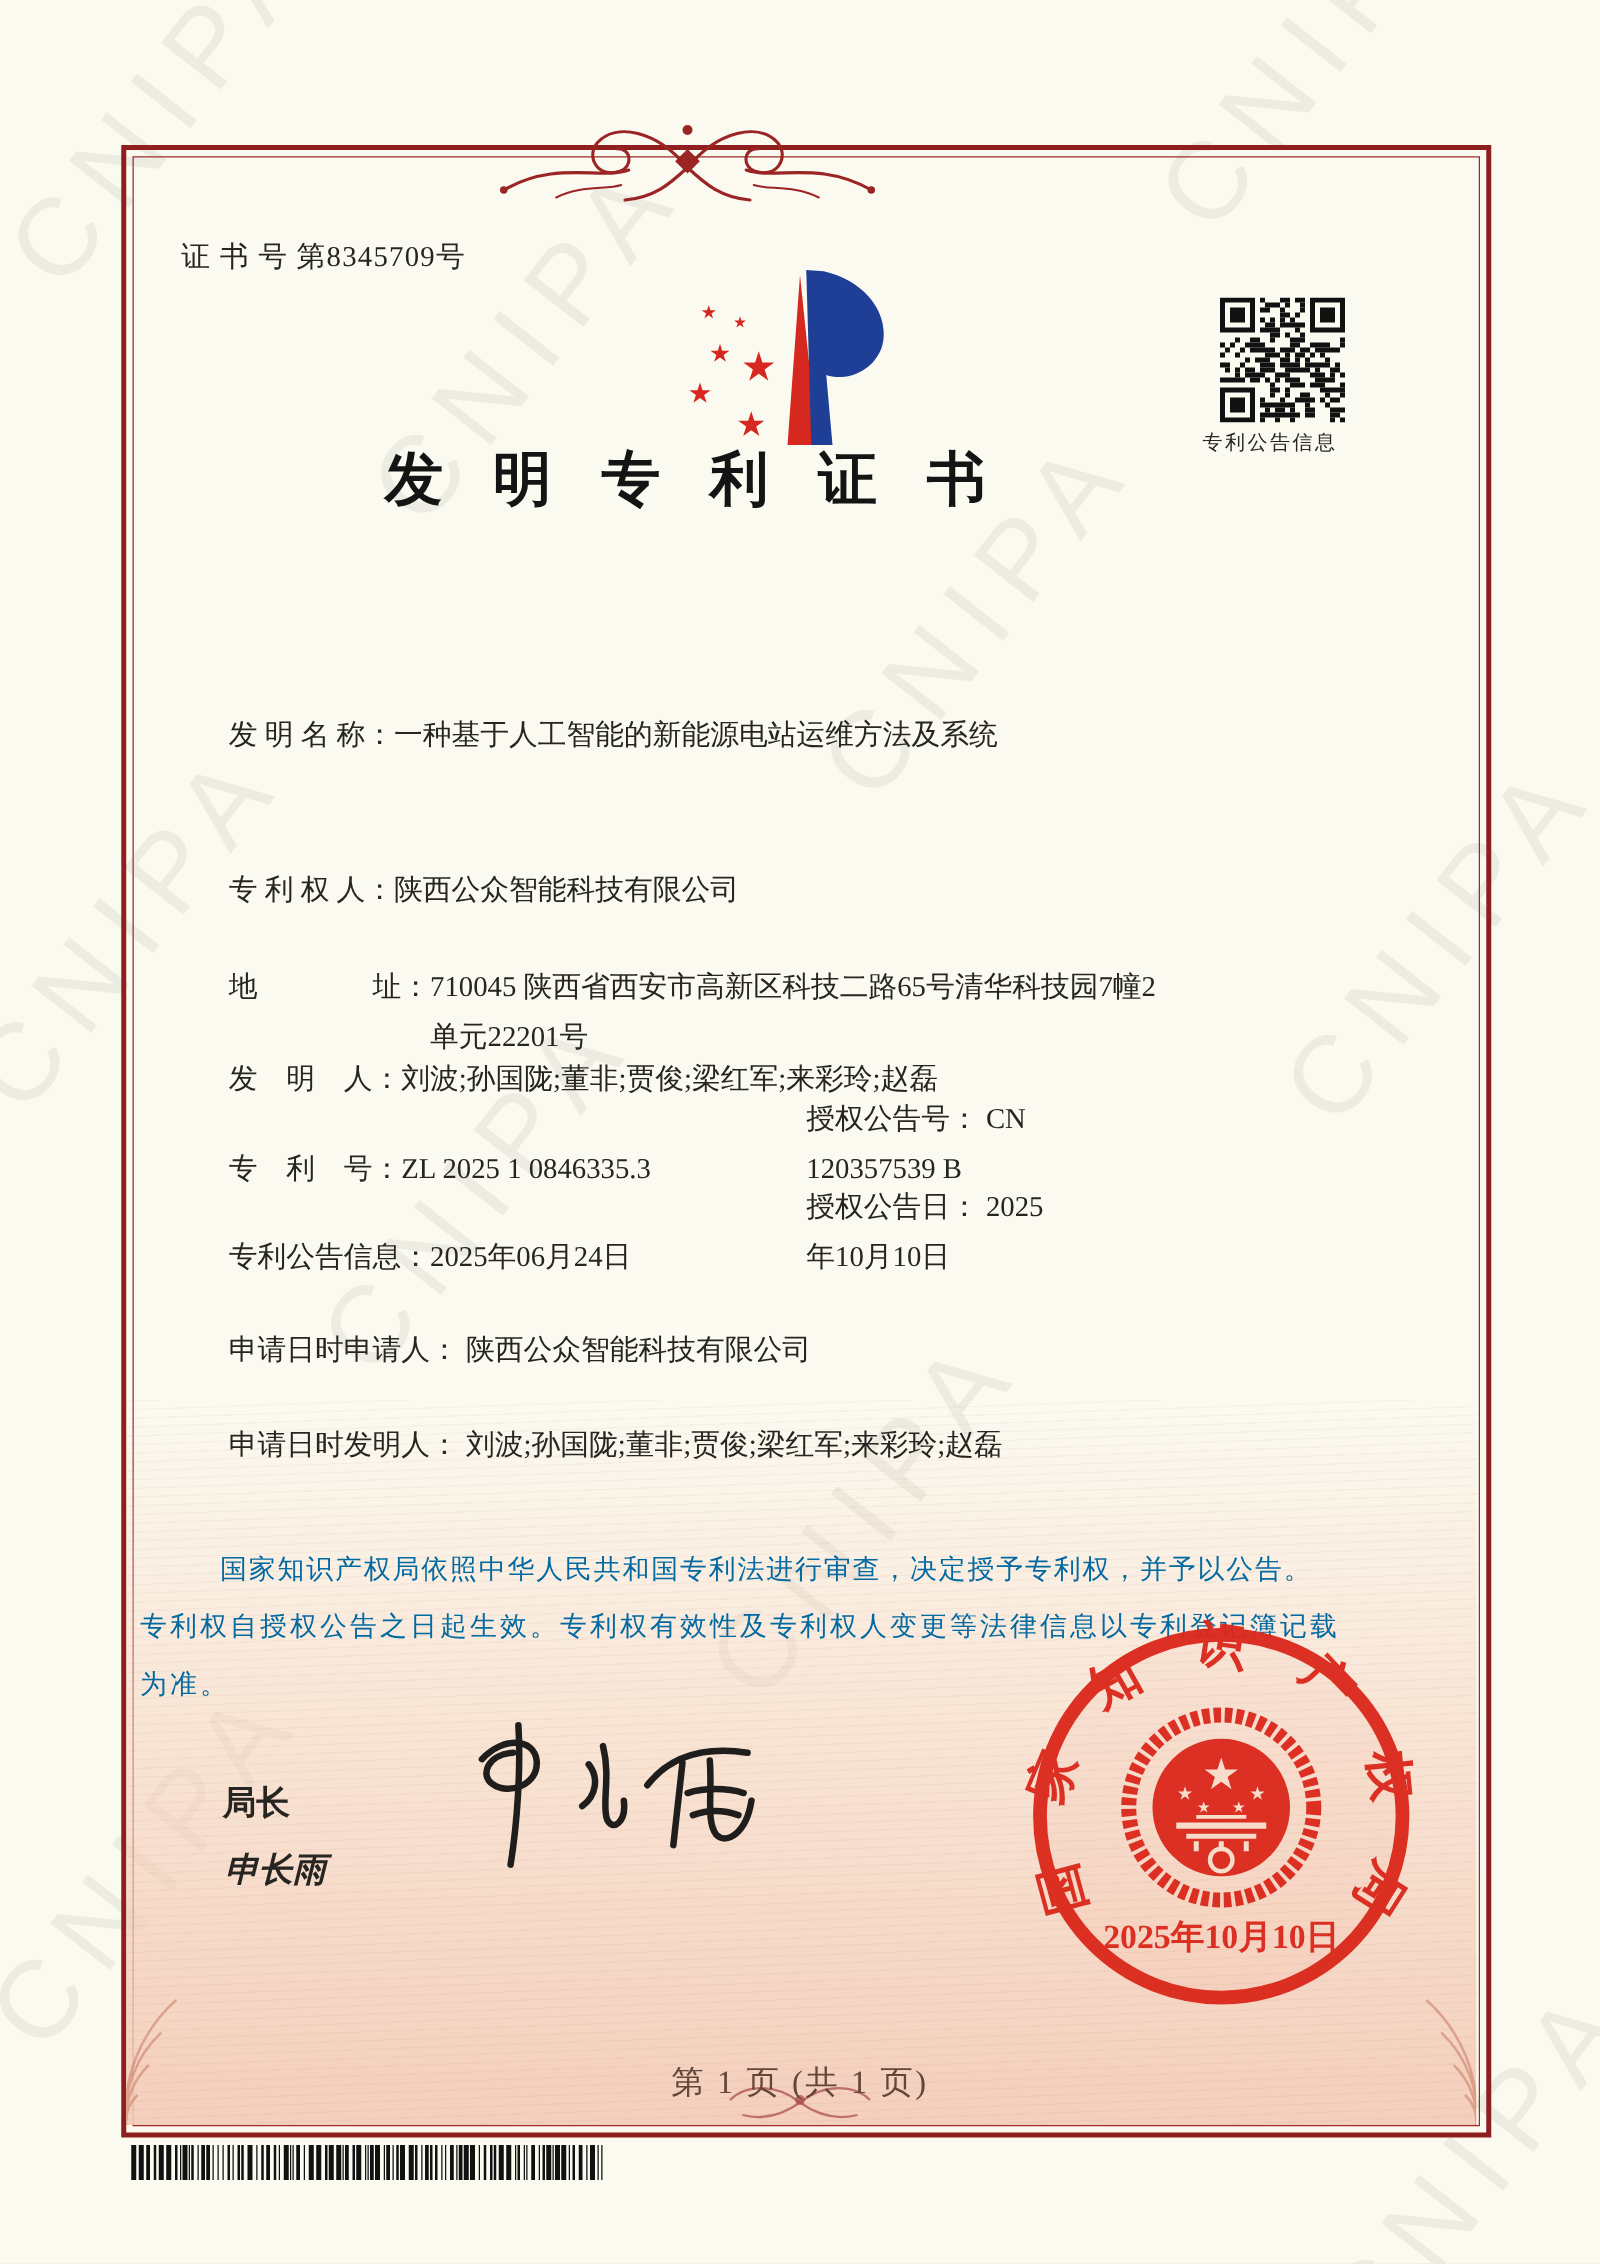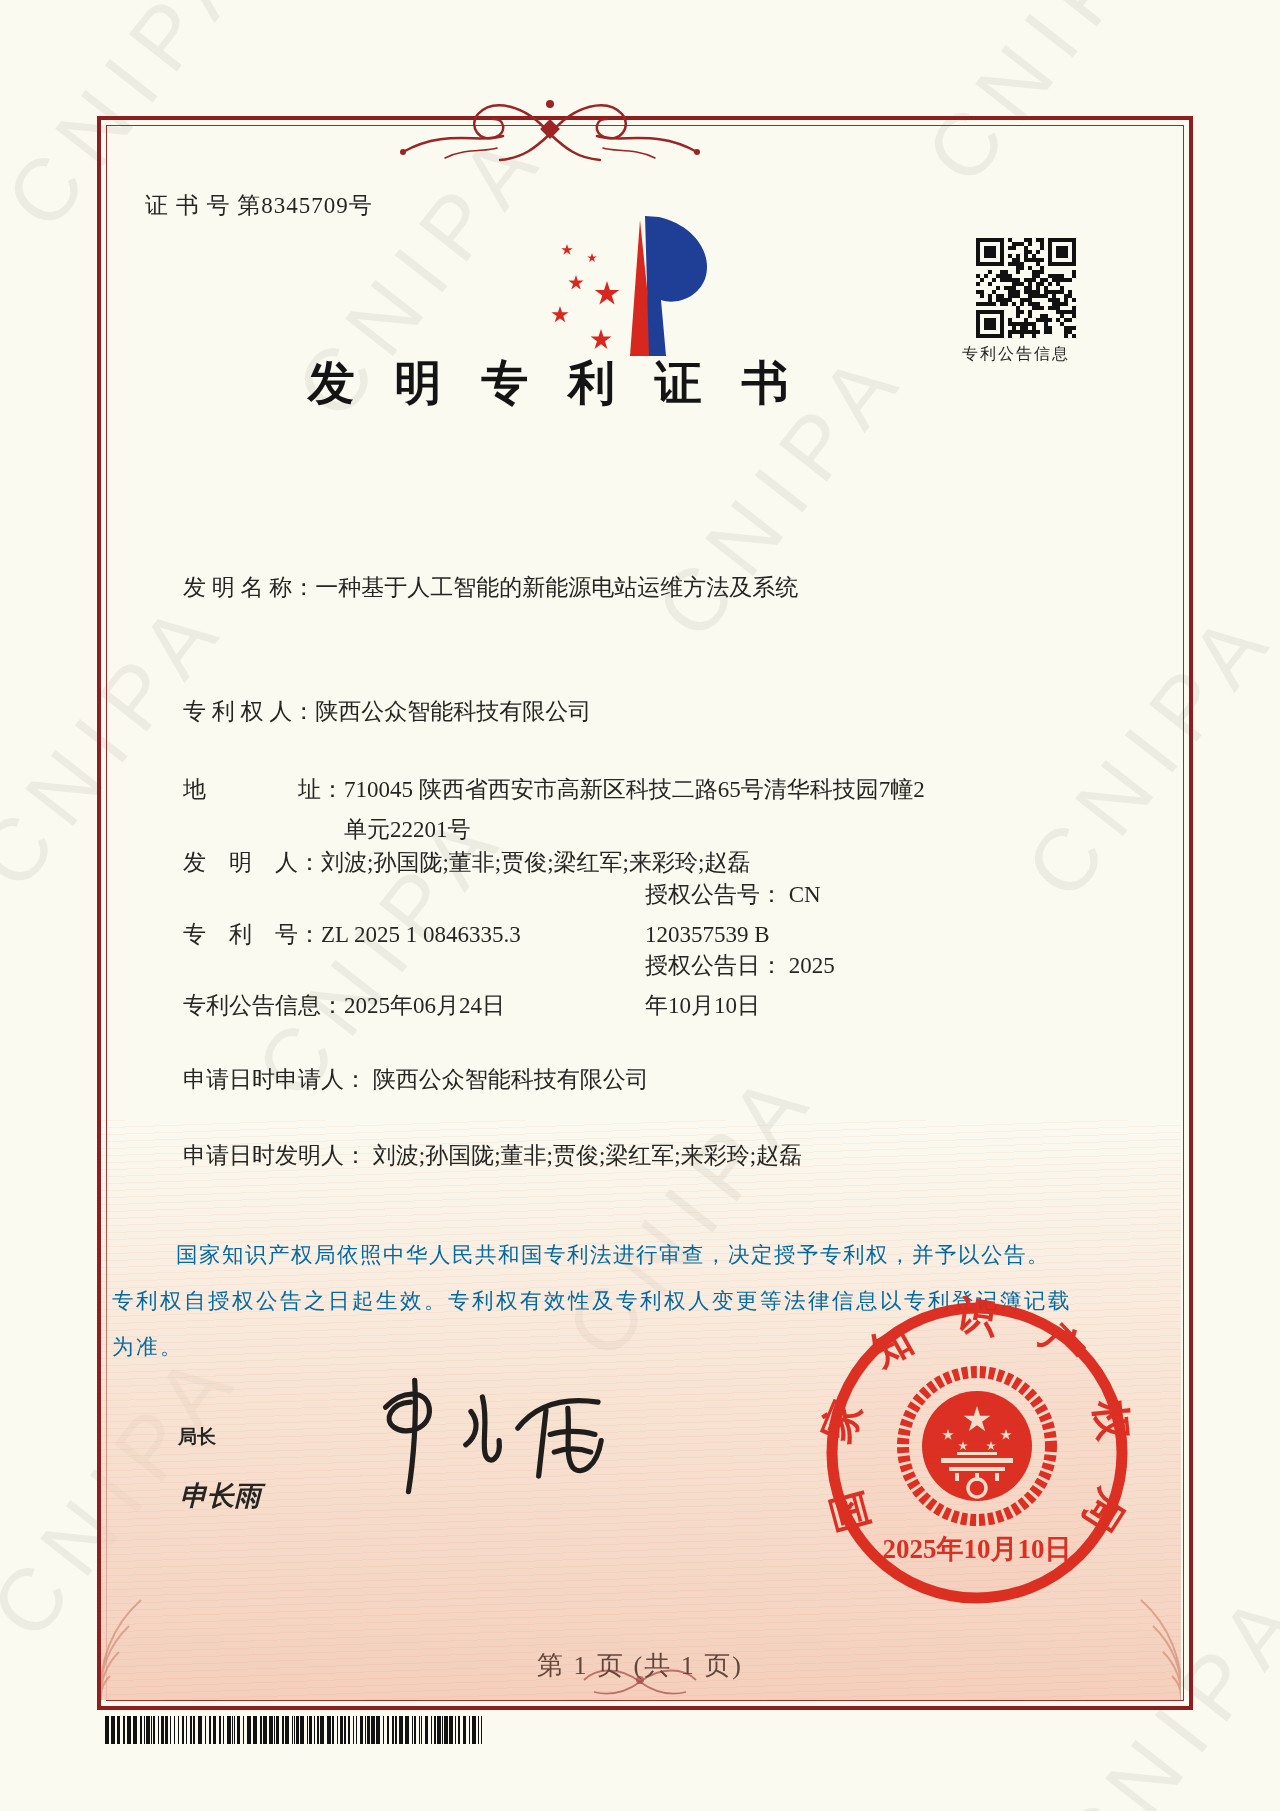--- a/index.html
+++ b/index.html
@@ -48,21 +48,21 @@
   .r1{top:528px;} .r2{top:652px;} .r3{top:730px;} .r4{top:803px;}
   .r5{top:875px;} .r6{top:946px;} .r7{top:1020px;} .r8{top:1096px;}
   .val-block{display:inline-block; vertical-align:top; width:585px; white-space:normal;}
   .col-right{position:absolute; left:485px; top:0; white-space:pre;}
   
   .legal{position:absolute; left:112px; top:1232px; width:962px; font-size:21.5px;
     line-height:46px; color:#0369a1; z-index:4;}
   .legal .l1{padding-left:64px; letter-spacing:1.5px;}
   .legal .l2{letter-spacing:2.5px;}
   
-  .director-label{position:absolute; left:178px; top:1424px; font-size:19px; font-weight:bold;
+  .director-label{position:absolute; left:178px; top:1424px; font-size:27px; font-weight:bold;
     font-family:"Liberation Sans","DejaVu Sans",sans-serif; z-index:4;}
   .director-name{position:absolute; left:180px; top:1478px; font-size:27px; font-weight:bold;
     font-family:"Liberation Sans","DejaVu Sans",sans-serif; z-index:4;font-style:italic;}
   .signature{position:absolute; left:352px; top:1374px; width:290px; height:125px; z-index:4;}
   
   .seal{position:absolute; left:820px; top:1296px; width:314px; height:314px; z-index:5; opacity:.96;}
   
   .footer{position:absolute; left:0; top:1648px; width:1280px; text-align:center;
     font-size:26px; letter-spacing:2px; color:#63463a; z-index:4;}
   .barcode{position:absolute; left:103px; top:1716px; width:388px; height:28px; z-index:4;}

